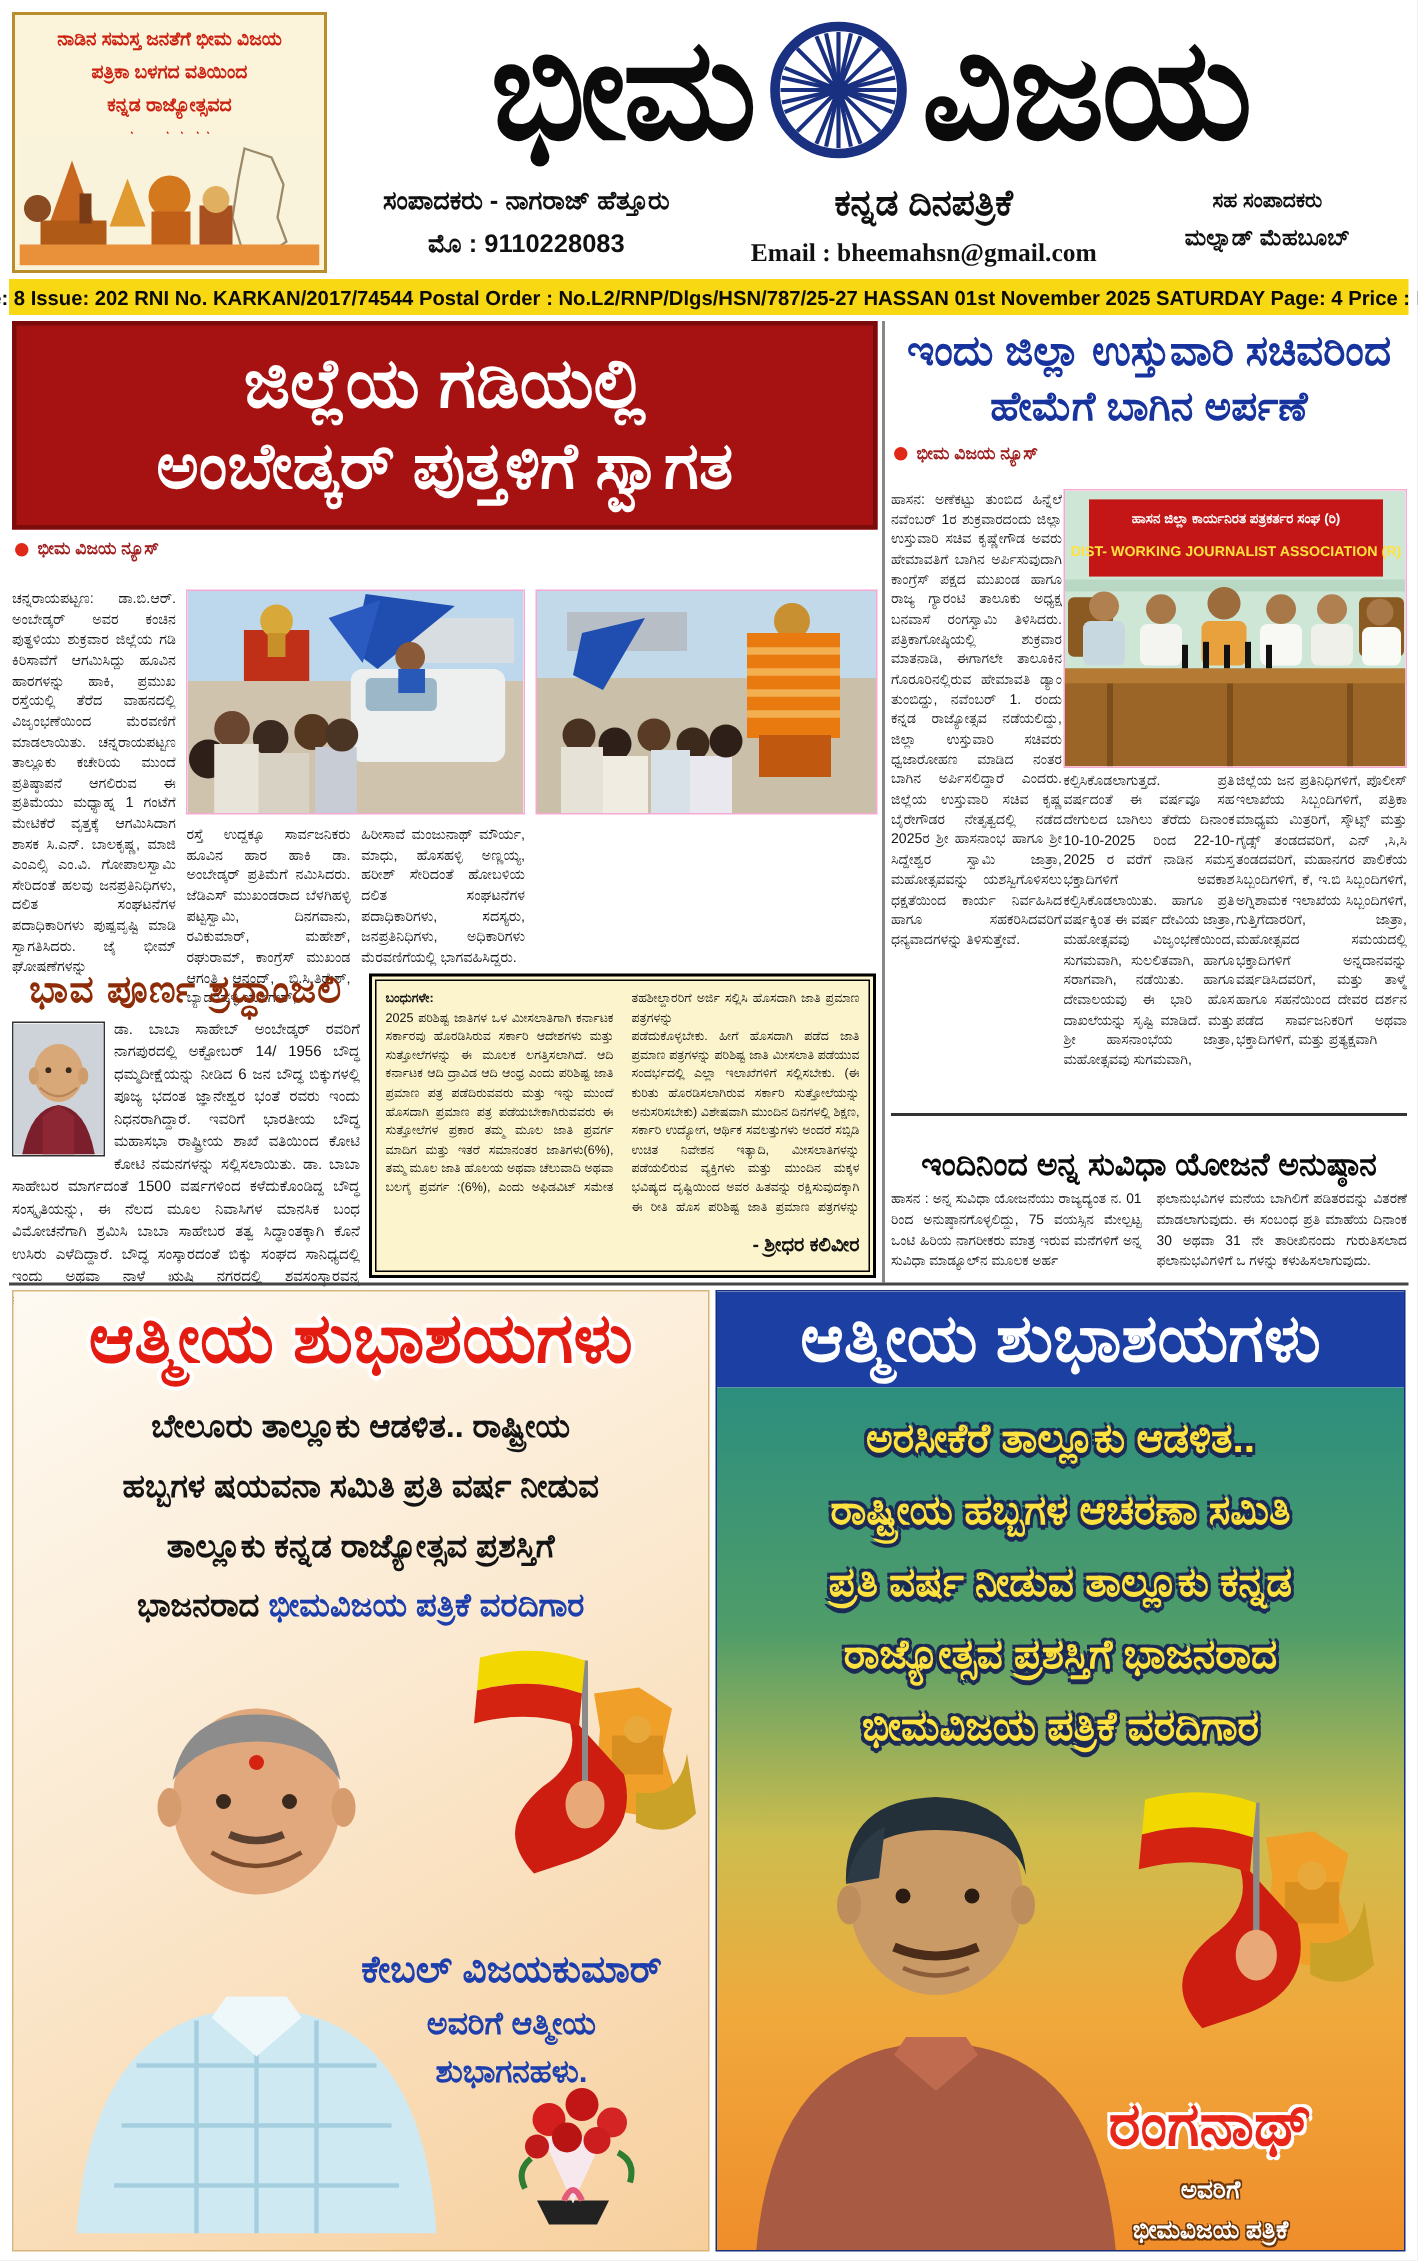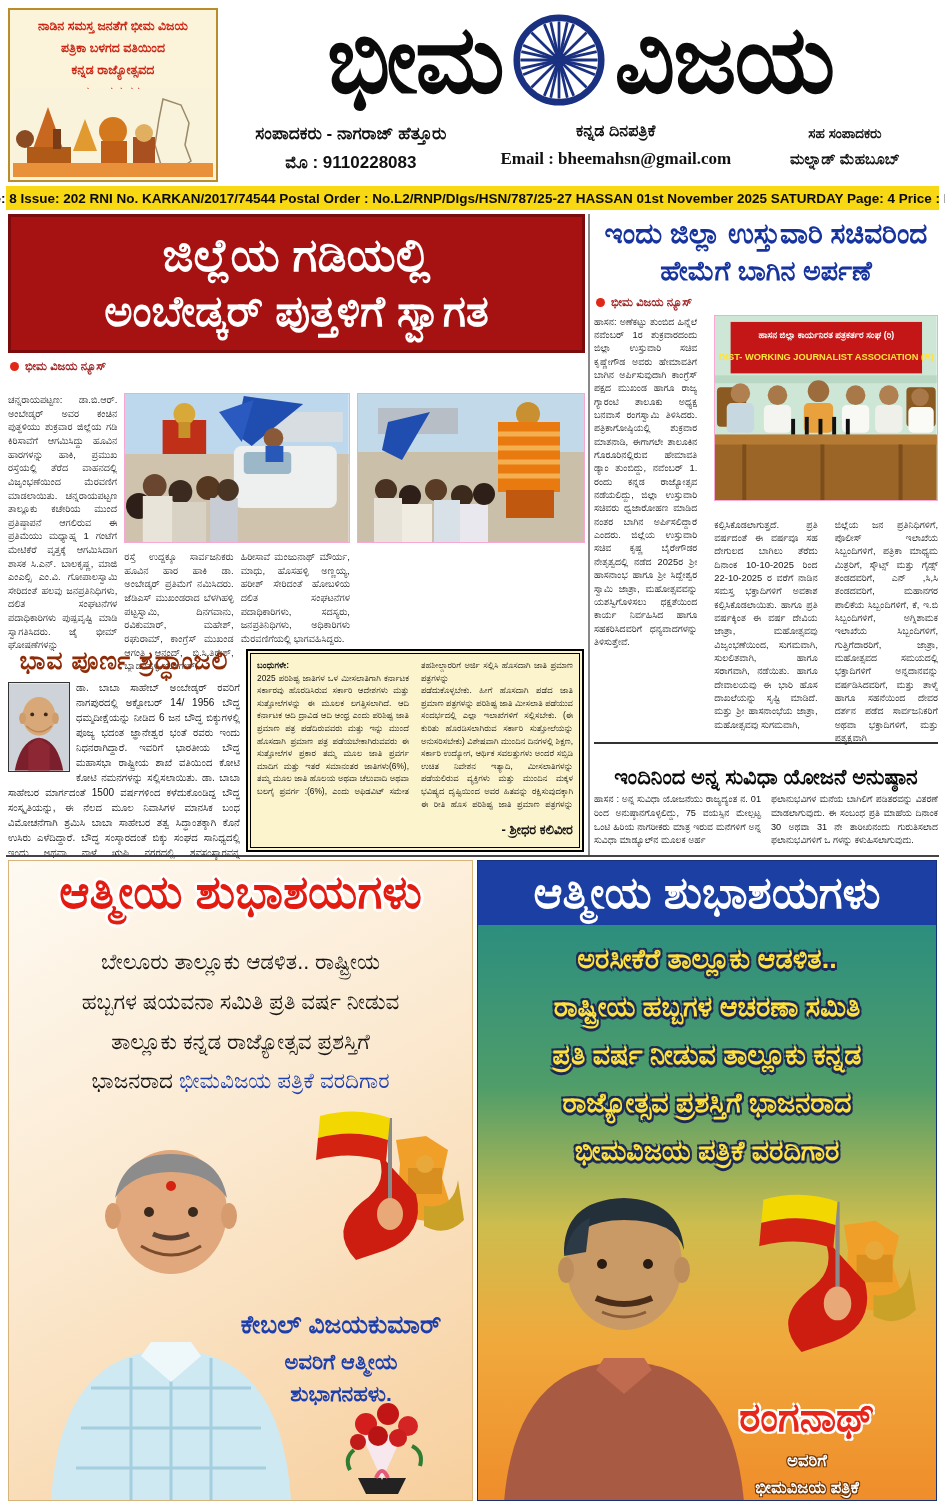--- a/index.html
+++ b/index.html
@@ -14,21 +14,21 @@
   .promo-art{position:absolute;left:3px;bottom:3px;width:200px;height:88px;}
   .mast-title{position:absolute;left:222px;top:4px;width:716px;height:112px;
               display:flex;align-items:center;justify-content:center;gap:10px;}
   .mast-word{font-size:94px;font-weight:900;color:#0b0b0b;letter-spacing:-2px;line-height:1;}
   .mast-sub{position:absolute;left:222px;top:120px;width:716px;height:62px;display:flex;}
   .mast-sub .c1{width:36%;text-align:center;}
   .mast-sub .c2{width:38%;text-align:center;}
   .mast-sub .c3{width:26%;text-align:center;}
   .ed-line{font-size:17px;font-weight:bold;margin-top:4px;}
   .ph-line{font-size:17px;font-weight:bold;margin-top:9px;}
-  .tagline{font-size:16px;font-weight:900;margin-top:2px;}
+  .tagline{font-size:24px;font-weight:900;margin-top:2px;}
   .email{font-size:17px;font-weight:bold;margin-top:9px;font-family:"Liberation Serif",serif;}
   .co1{font-size:13.5px;font-weight:bold;margin-top:6px;}
   .co2{font-size:15px;font-weight:bold;margin-top:8px;}
   .infobar{position:absolute;left:6px;top:186px;width:933px;height:24px;background:#f8d813;
            display:flex;align-items:center;justify-content:center;
            font-size:13.5px;font-weight:bold;color:#0a0a0a;white-space:nowrap;}
 
   
   .lead{position:absolute;left:8px;top:214px;width:577px;}
   .lead-headline{background:#a61111;border:3px solid #7c0c0c;color:#fff;text-align:center;
@@ -61,38 +61,38 @@
   .letter-sign{text-align:right;font-size:13px;font-weight:900;margin-top:3px;}
 
   .vrule{position:absolute;left:588px;top:214px;width:2px;height:641px;background:#888;}
   .hrule{position:absolute;left:6px;top:855px;width:933px;height:2px;background:#444;}
 
   
   .rart{position:absolute;left:594px;top:214px;width:344px;}
   .rart-headline{color:#16339e;text-align:center;font-weight:900;}
   .rart-h1{font-size:28px;line-height:1.4;}
   .rart-h2{font-size:27px;line-height:1.35;}
-  .rart-grid{display:grid;grid-template-columns:repeat(3,1fr);gap:17px;margin-top:5px;}
+  .rart-grid{display:grid;grid-template-columns:repeat(3,1fr);gap:1px;margin-top:16px;}
   .rart-col1{grid-row:1 / span 2;grid-column:1;}
   .rart-photo{grid-column:2 / span 2;height:186px;}
   .rart-sub{height:244px;font-size:9.4px;}
   .rart .newscol{font-size:9.4px;}
 
   
   .anna{position:absolute;left:594px;top:742px;width:344px;border-top:2px solid #333;padding-top:21px;}
   .anna-h{font-size:21px;font-weight:900;text-align:center;color:#0a0a0a;margin-bottom:4px;}
   .anna-cols{column-count:2;column-gap:10px;font-size:9.2px;line-height:1.5;text-align:justify;}
 
   
   .ad-left{position:absolute;left:8px;top:860px;width:465px;height:641px;
            background:linear-gradient(150deg,#fefaf2 0%,#fbe9d0 45%,#f7cf9d 100%);
            border:1px solid #d8b37a;overflow:hidden;}
   .ad-title-red{margin-top:4px;text-align:center;font-size:46px;font-weight:900;color:#e41b10;
       text-shadow:-2px -2px 0 #fff,2px -2px 0 #fff,-2px 2px 0 #fff,2px 2px 0 #fff,-3px 0 0 #fff,3px 0 0 #fff,0 -3px 0 #fff,0 3px 0 #fff;}
-  .ad-left-lines{margin-top:23px;text-align:center;font-size:21.5px;font-weight:400;color:#141414;line-height:1.85;}
+  .ad-left-lines{margin-top:12px;text-align:center;font-size:21.5px;font-weight:700;color:#141414;line-height:1.85;}
   .blue-ink{color:#1d3fae;}
   .ad-left-bottom{position:relative;height:390px;margin-top:8px;}
   .ad-name-blue{position:absolute;right:6px;top:200px;width:250px;text-align:center;
                 color:#1d3fae;font-weight:900;}
   .ad-name-blue .nm{font-size:25px;}
   .ad-name-blue .s1{font-size:21px;margin-top:10px;}
   .ad-name-blue .s2{font-size:21px;margin-top:8px;}
 
   .ad-right{position:absolute;left:477px;top:860px;width:460px;height:641px;overflow:hidden;border:1px solid #16307e;}
   .ad-right-head{height:64px;background:#1c3fa4;display:flex;align-items:center;justify-content:center;

